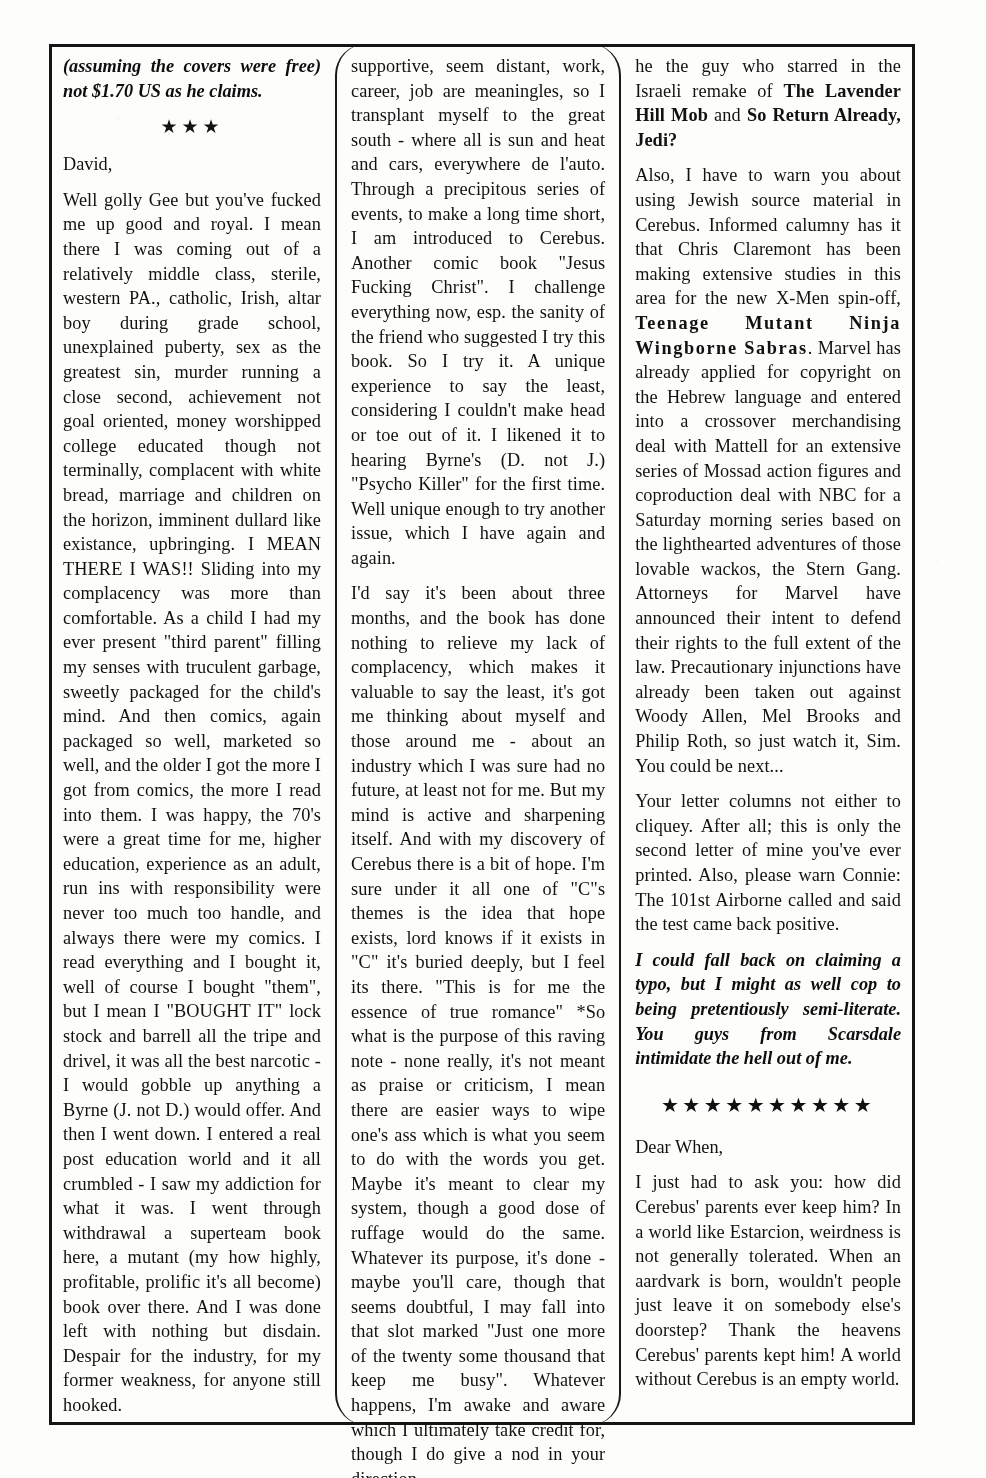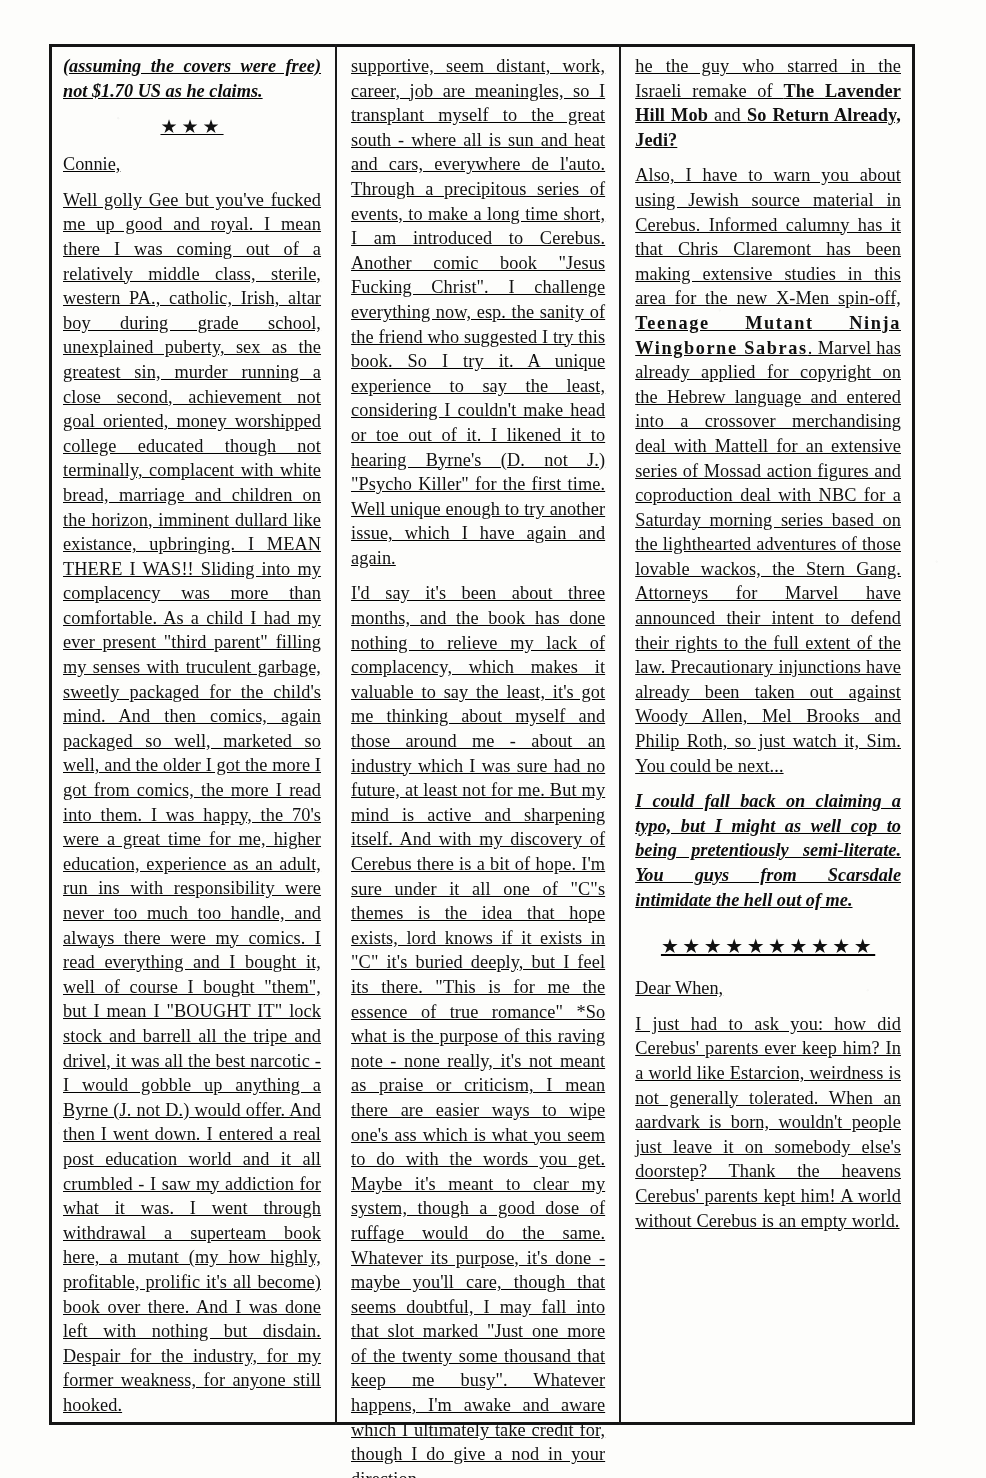--- a/index.html
+++ b/index.html
@@ -44,33 +44,33 @@
 
   #columns {
     position: absolute;
     left: 49px;
     top: 44px;
     width: 866px;
     height: 1381px;
     box-sizing: border-box;
     display: flex;
     align-items: flex-start;
-    text-decoration: underline;
   }
 
   .column {
     box-sizing: border-box;
     padding: 10px 14px 6px 14px;
     height: 100%;
   }
   .col-1 { width: 292px; }
   .col-2 {
     width: 292px;
     border-left: 2px solid #1a1a1a;
     border-right: 2px solid #1a1a1a;
+    border-radius: 31px;
   }
   .col-3 { width: 300px; }
 
   
   p.body {
     margin: 0 0 11px 0;
     font-size: 18.3px;
     line-height: 24.6px;
     text-align: justify;
     text-justify: inter-word;
@@ -154,21 +154,21 @@
 
 <div id="columns">
 
   <div class="column col-1">
 
     <p class="editor">(assuming the covers were free) not $1.70 US as he claims.</p>
 
     <div class="stars-small">★★★</div>
 
 
-    <p class="salutation">Connie,</p>
+    <p class="salutation">David,</p>
 
     <p class="body">Well golly Gee but you've fucked me up good and royal. I mean there I was coming out of a relatively middle class, sterile, western PA., catholic, Irish, altar boy during grade school, unexplained puberty, sex as the greatest sin, murder running a close second, achievement not goal oriented, money worshipped college educated though not terminally, complacent with white bread, marriage and children on the horizon, imminent dullard like existance, upbringing. I MEAN THERE I WAS!! Sliding into my complacency was more than comfortable. As a child I had my ever present "third parent" filling my senses with truculent garbage, sweetly packaged for the child's mind. And then comics, again packaged so well, marketed so well, and the older I got the more I got from comics, the more I read into them. I was happy, the 70's were a great time for me, higher education, experience as an adult, run ins with responsibility were never too much too handle, and always there were my comics. I read everything and I bought it, well of course I bought "them", but I mean I "BOUGHT IT" lock stock and barrell all the tripe and drivel, it was all the best narcotic - I would gobble up anything a Byrne (J. not D.) would offer. And then I went down. I entered a real post education world and it all crumbled - I saw my addiction for what it was. I went through withdrawal a superteam book here, a mutant (my how highly, profitable, prolific it's all become) book over there. And I was done left with nothing but disdain. Despair for the industry, for my former weakness, for anyone still hooked.</p>
 
   </div>
 
   <div class="column col-2">
 
     <p class="body">supportive, seem distant, work, career, job are meaningles, so I transplant myself to the great south - where all is sun and heat and cars, everywhere de l'auto. Through a precipitous series of events, to make a long time short, I am introduced to Cerebus. Another comic book "Jesus Fucking Christ". I challenge everything now, esp. the sanity of the friend who suggested I try this book. So I try it. A unique experience to say the least, considering I couldn't make head or toe out of it. I likened it to hearing Byrne's (D. not J.) "Psycho Killer" for the first time. Well unique enough to try another issue, which I have again and again.</p>
 
     <p class="body">I'd say it's been about three months, and the book has done nothing to relieve my lack of complacency, which makes it valuable to say the least, it's got me thinking about myself and those around me - about an industry which I was sure had no future, at least not for me. But my mind is active and sharpening itself. And with my discovery of Cerebus there is a bit of hope. I'm sure under it all one of "C"s themes is the idea that hope exists, lord knows if it exists in "C" it's buried deeply, but I feel its there. "This is for me the essence of true romance" *So what is the purpose of this raving note - none really, it's not meant as praise or criticism, I mean there are easier ways to wipe one's ass which is what you seem to do with the words you get. Maybe it's meant to clear my system, though a good dose of ruffage would do the same. Whatever its purpose, it's done - maybe you'll care, though that seems doubtful, I may fall into that slot marked "Just one more of the twenty some thousand that keep me busy". Whatever happens, I'm awake and aware which I ultimately take credit for, though I do give a nod in your direction.</p>
@@ -180,20 +180,21 @@
   <div class="column col-3">
 
     <p class="body">
       <span>he the guy who starred in the Israeli remake of </span><b class="title">The Lavender Hill Mob</b><span> and </span><b class="title">So Return Already, Jedi?</b>
     </p>
 
     <p class="body">
       <span>Also, I have to warn you about using Jewish source material in Cerebus. Informed calumny has it that Chris Claremont has been making extensive studies in this area for the new X-Men spin-off, </span><b class="title spaced">Teenage Mutant Ninja Wingborne Sabras</b><span>. Marvel has already applied for copyright on the Hebrew language and entered into a crossover merchandising deal with Mattell for an extensive series of Mossad action figures and coproduction deal with NBC for a Saturday morning series based on the lighthearted adventures of those lovable wackos, the Stern Gang. Attorneys for Marvel have announced their intent to defend their rights to the full extent of the law. Precautionary injunctions have already been taken out against Woody Allen, Mel Brooks and Philip Roth, so just watch it, Sim. You could be next...</span>
     </p>
 
+    <p class="body">Your letter columns not either to cliquey. After all; this is only the second letter of mine you've ever printed. Also, please warn Connie: The 101st Airborne called and said the test came back positive.</p>
 
     <p class="signature">
     </p>
 
     <p class="editor">I could fall back on claiming a typo, but I might as well cop to being pretentiously semi-literate. You guys from Scarsdale intimidate the hell out of me.</p>
 
     <div class="stars-row divider-plain">★★★★★★★★★★</div>
 
     <p class="salutation">Dear When,</p>
 

